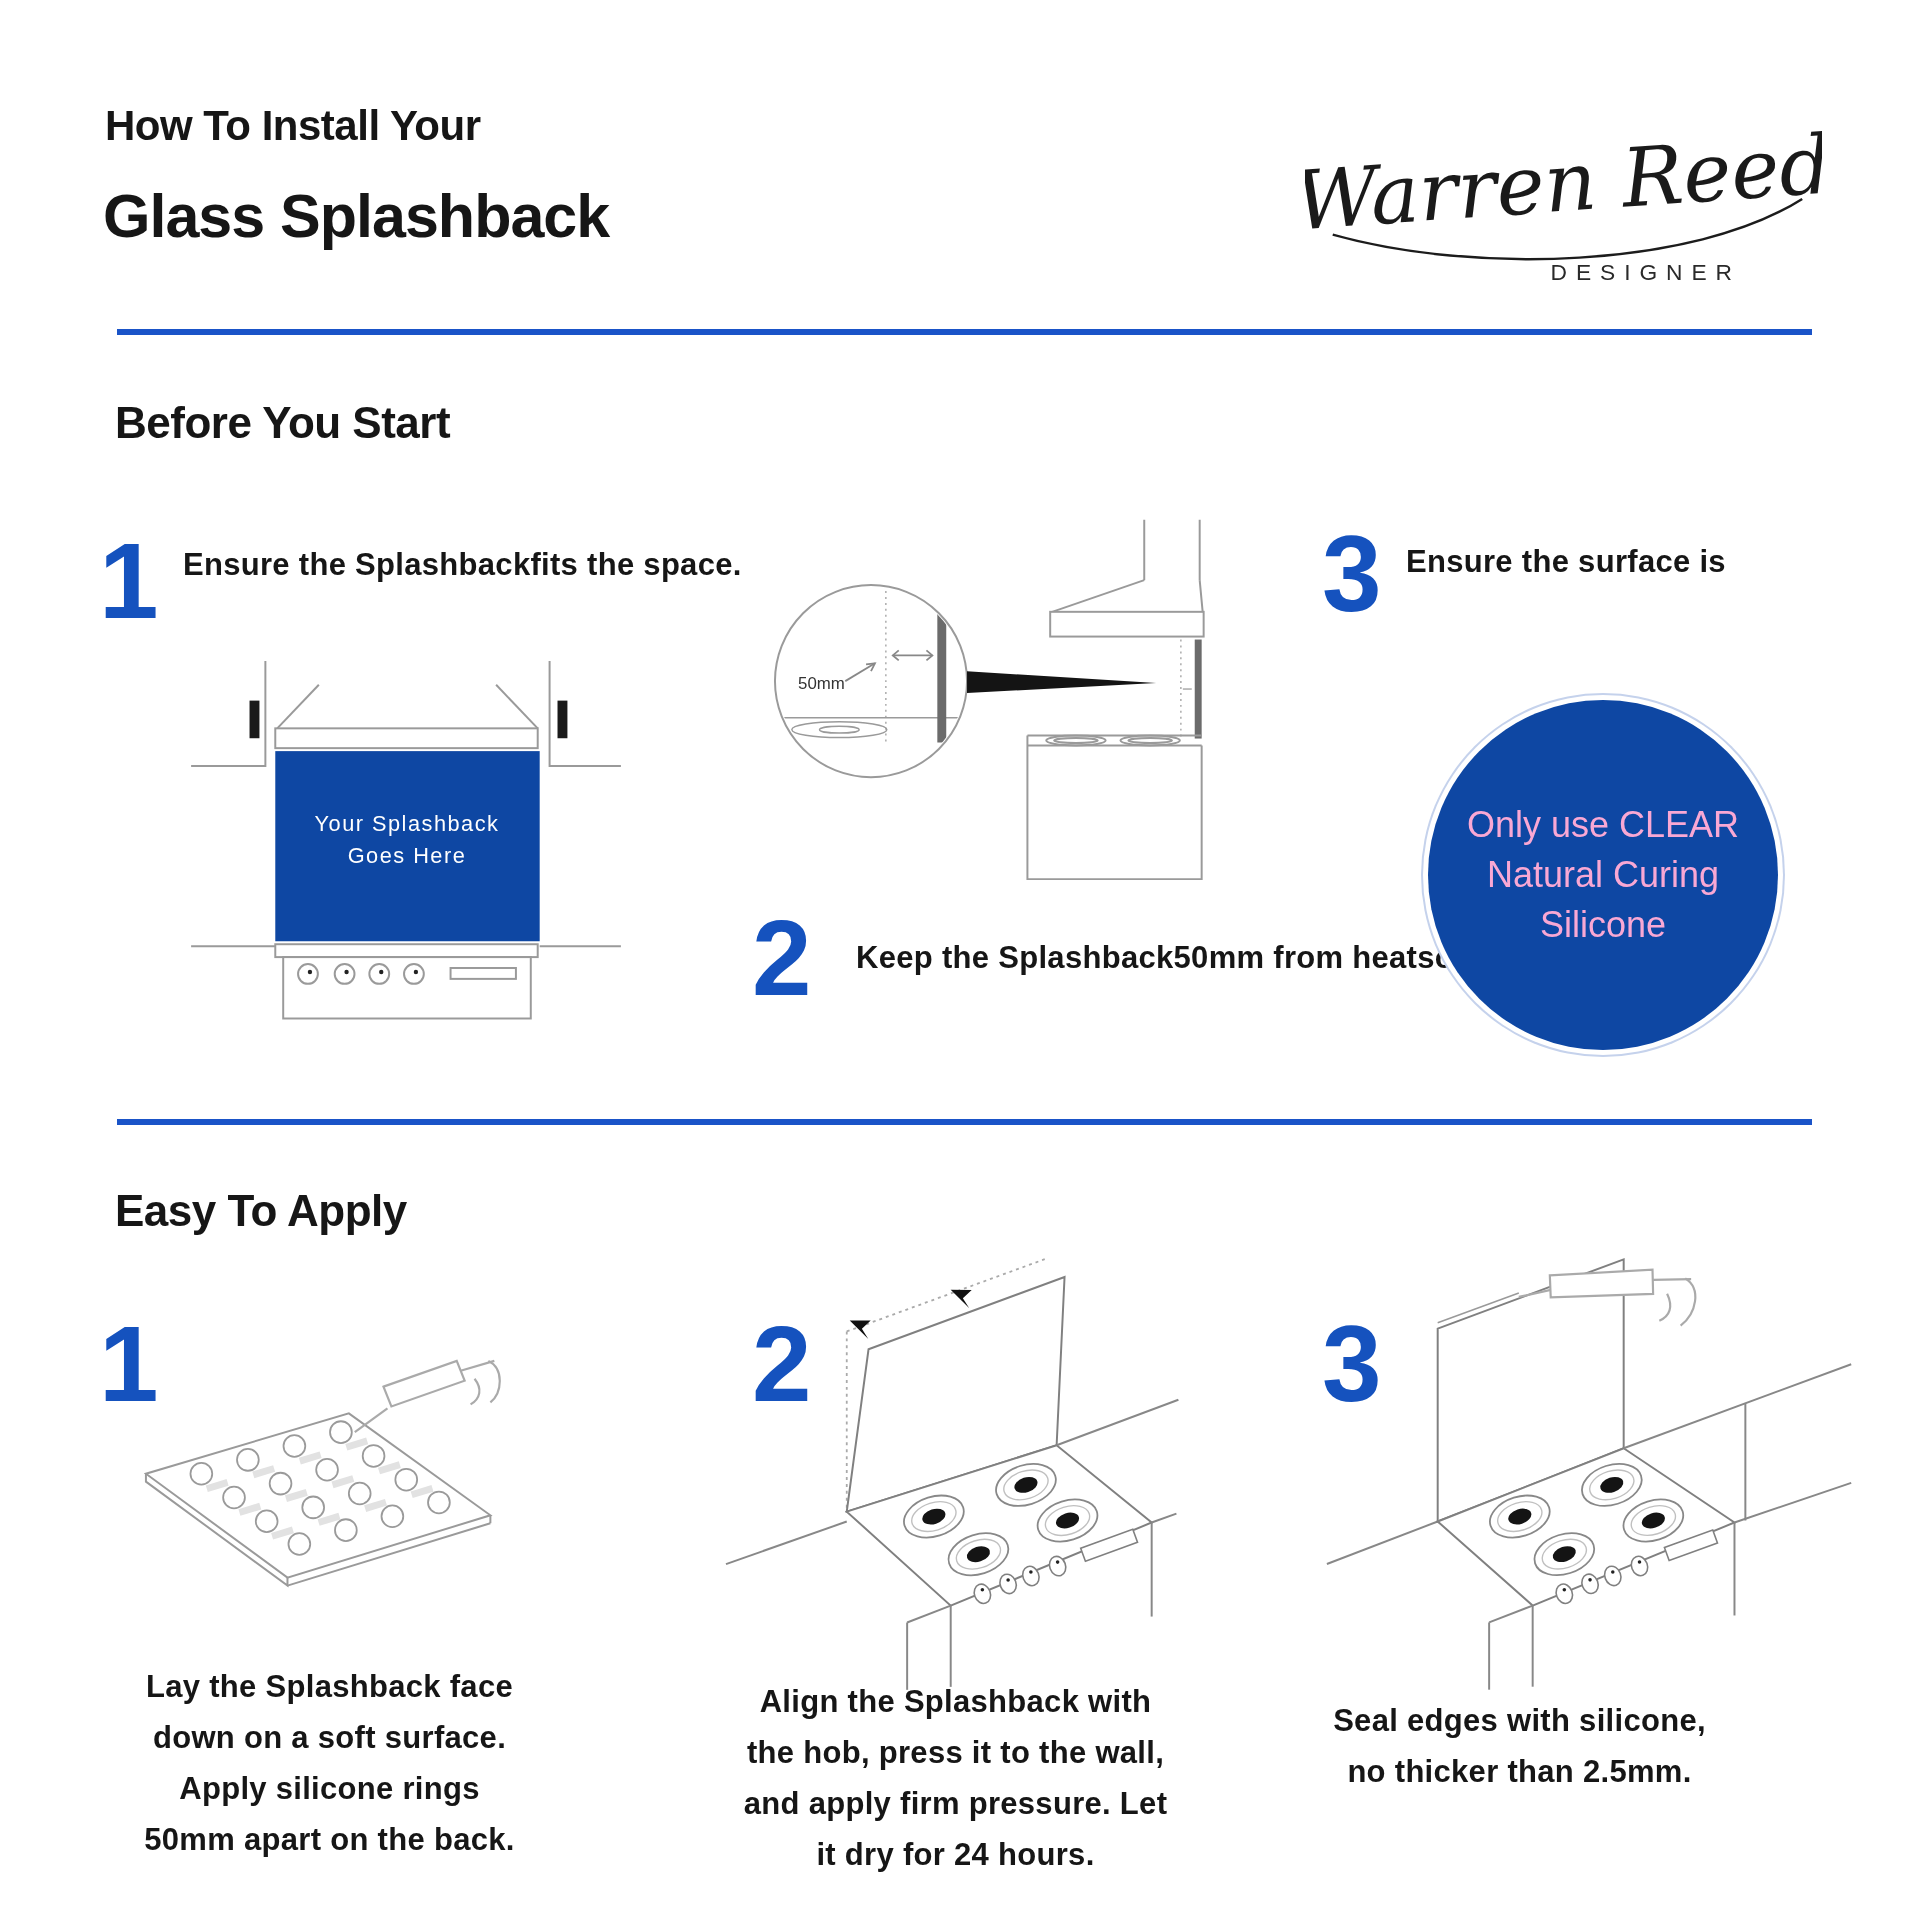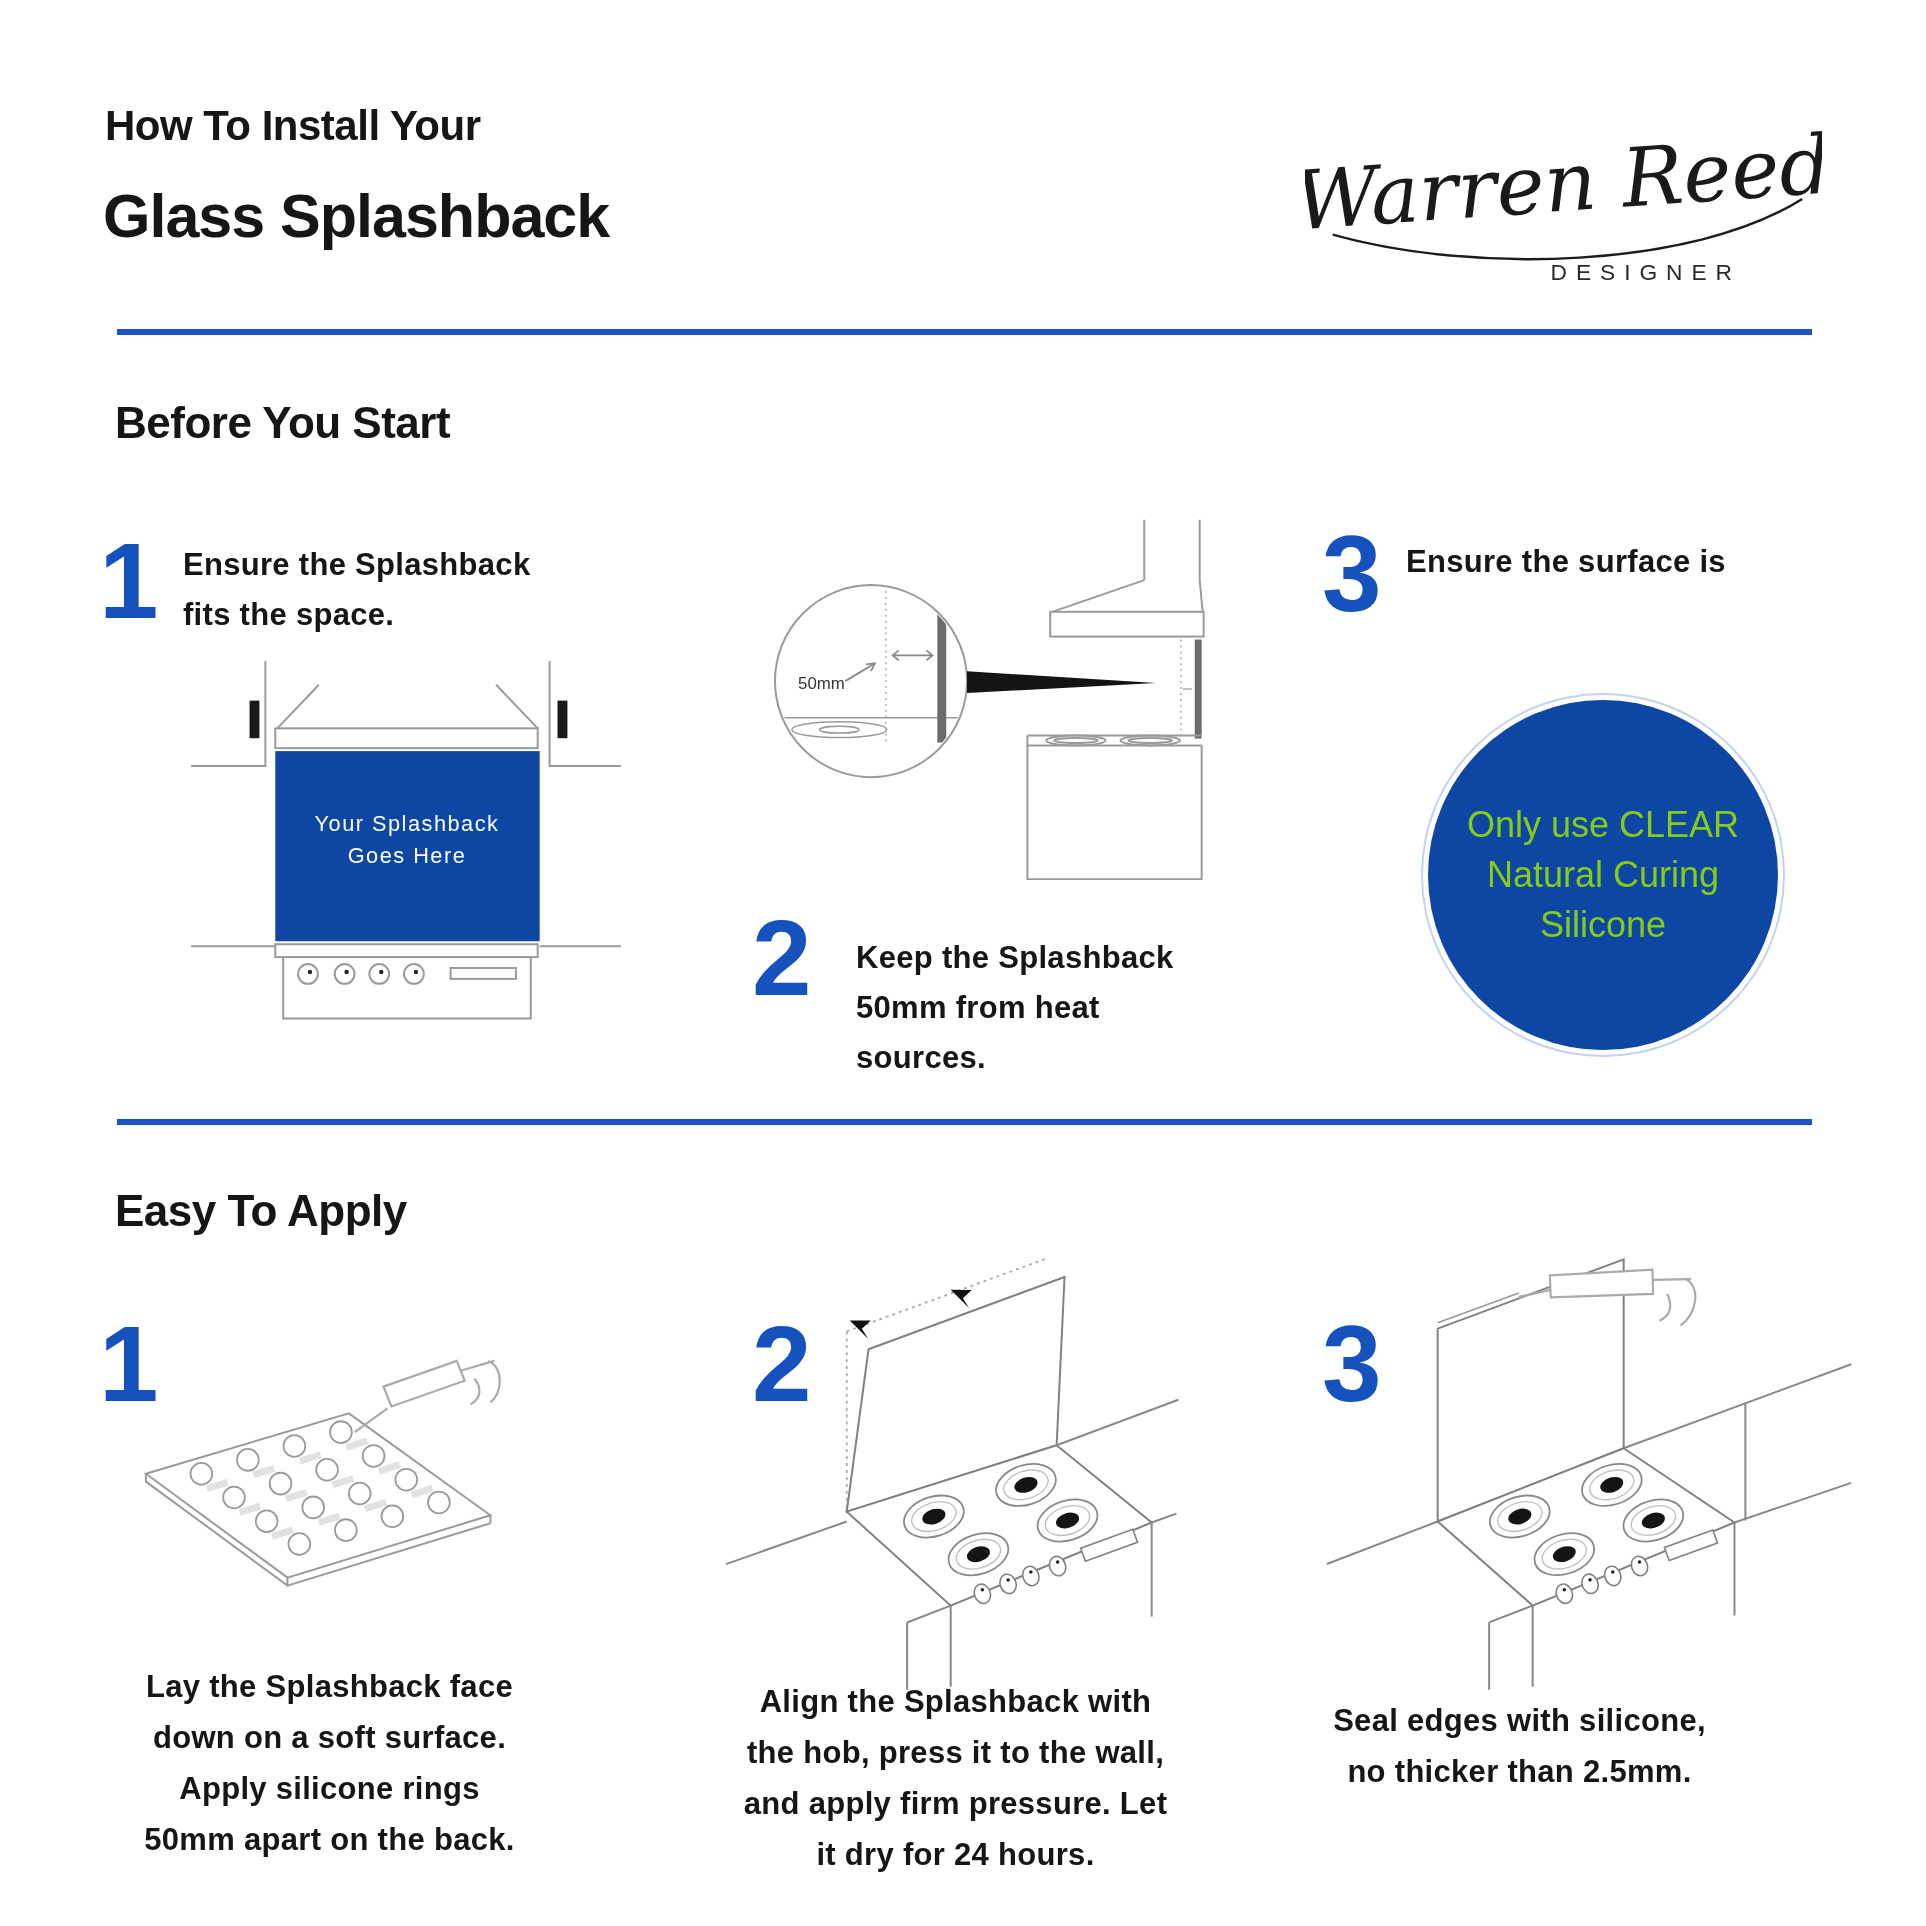--- a/index.html
+++ b/index.html
@@ -16,30 +16,30 @@
   .divider.mid { top:1119px; }
 
   .h2 { font-size:44px; font-weight:700; letter-spacing:-0.5px; }
   .h2.before { left:115px; top:398px; }
   .h2.apply { left:115px; top:1186px; }
 
   .stepnum { font-size:107px; font-weight:700; color:#1552BE; line-height:1; }
 
   .steptext { font-size:31px; font-weight:700; line-height:50px; letter-spacing:0.3px; }
   .steptext div { white-space:nowrap; }
-  .centered { display:flex; flex-direction:column; align-items:flex-start; }
+  .centered { display:flex; flex-direction:row; align-items:flex-end; }
 
   .caption { font-size:31px; font-weight:700; line-height:51px; letter-spacing:0.3px;
              display:flex; flex-direction:column; align-items:center; }
   .caption div { white-space:nowrap; }
 
   .note-circle { left:1428px; top:700px; width:350px; height:350px; border-radius:50%;
                  background:#0E47A3; box-shadow:0 0 0 5px #ffffff, 0 0 0 7px #C5D2EC;
                  display:flex; flex-direction:column; align-items:center; justify-content:center;
-                 color:#84cc16; font-size:36px; font-weight:400; line-height:50px; text-align:center; }
+                 color:#f9a8d4; font-size:36px; font-weight:400; line-height:50px; text-align:center; }
 
   svg text { font-family:"Liberation Sans", sans-serif; }
   .sig-name { font-family:"DejaVu Serif", serif; font-style:italic; }
 </style>
 </head>
 <body>
 
 <div class="canvas">
 
   <div class="abs title1">How To Install Your</div>

